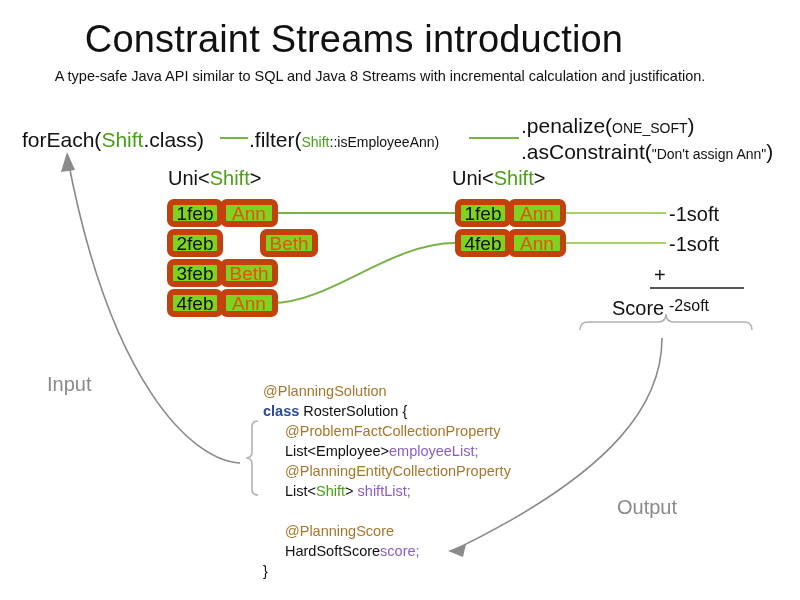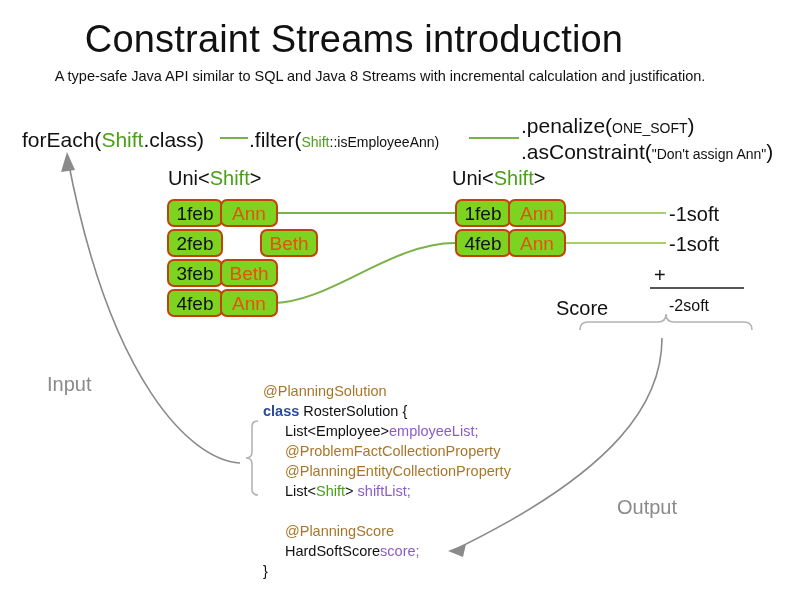--- a/index.html
+++ b/index.html
@@ -24,32 +24,32 @@
   #stage3a{left:521px;top:114px;}
   #stage3b{left:521px;top:140px;}
 
   
   .uni-cap{font-size:20px;color:#111;}
   #uni-left{left:168px;top:167px;}
   #uni-right{left:452px;top:167px;}
 
   
   .chip{position:absolute;display:flex;height:28px;align-items:stretch;}
-  .cell{background:#7ed321;border:2px solid #c2410c;border-radius:7px;
+  .cell{background:#7ed321;border:6px solid #c2410c;border-radius:7px;
         display:flex;align-items:center;justify-content:center;
         font-size:19px;line-height:1;box-sizing:border-box;}
   .cell.date{width:56px;color:#111;}
   .cell.name{width:58px;color:#e8500f;margin-left:-3px;}
 
   
   .soft{font-size:20px;color:#111;}
   #soft1{left:669px;top:203px;}
   #soft2{left:669px;top:233px;}
   #plus{left:654px;top:264px;font-size:20px;color:#111;}
-  #score-label{left:556px;top:297px;font-size:20px;color:#111;}
+  #score-label{left:612px;top:297px;font-size:20px;color:#111;}
   #score-total{left:669px;top:297px;font-size:16px;color:#111;}
 
   
   .io-label{font-size:20px;color:#8a8a8a;}
   #input-label{left:47px;top:373px;}
   #output-label{left:617px;top:496px;}
 
   
   #code{left:263px;top:381px;font-size:14.5px;line-height:20px;color:#111;}
   #code .ann{color:#a8762a;}
@@ -150,24 +150,24 @@
   <div class="abs io-label" id="output-label">Output</div>
 
   <div class="abs" id="code">
     <div>
       <span class="ann">@PlanningSolution</span>
     </div>
     <div>
       <span class="kw">class</span><span> RosterSolution {</span>
     </div>
     <div>
-      <span class="ind">List&lt;Employee&gt; </span><span class="fld">employeeList;</span>
+      <span class="ind ann">@ProblemFactCollectionProperty</span>
     </div>
     <div>
-      <span class="ind ann">@ProblemFactCollectionProperty</span>
+      <span class="ind">List&lt;Employee&gt; </span><span class="fld">employeeList;</span>
     </div>
     <div>
       <span class="ind ann">@PlanningEntityCollectionProperty</span>
     </div>
     <div>
       <span class="ind">List&lt;</span><span class="type-green">Shift</span><span>&gt; </span><span class="fld">shiftList;</span>
     </div>
     <div class="gap"></div>
     <div>
       <span class="ind ann">@PlanningScore</span>

